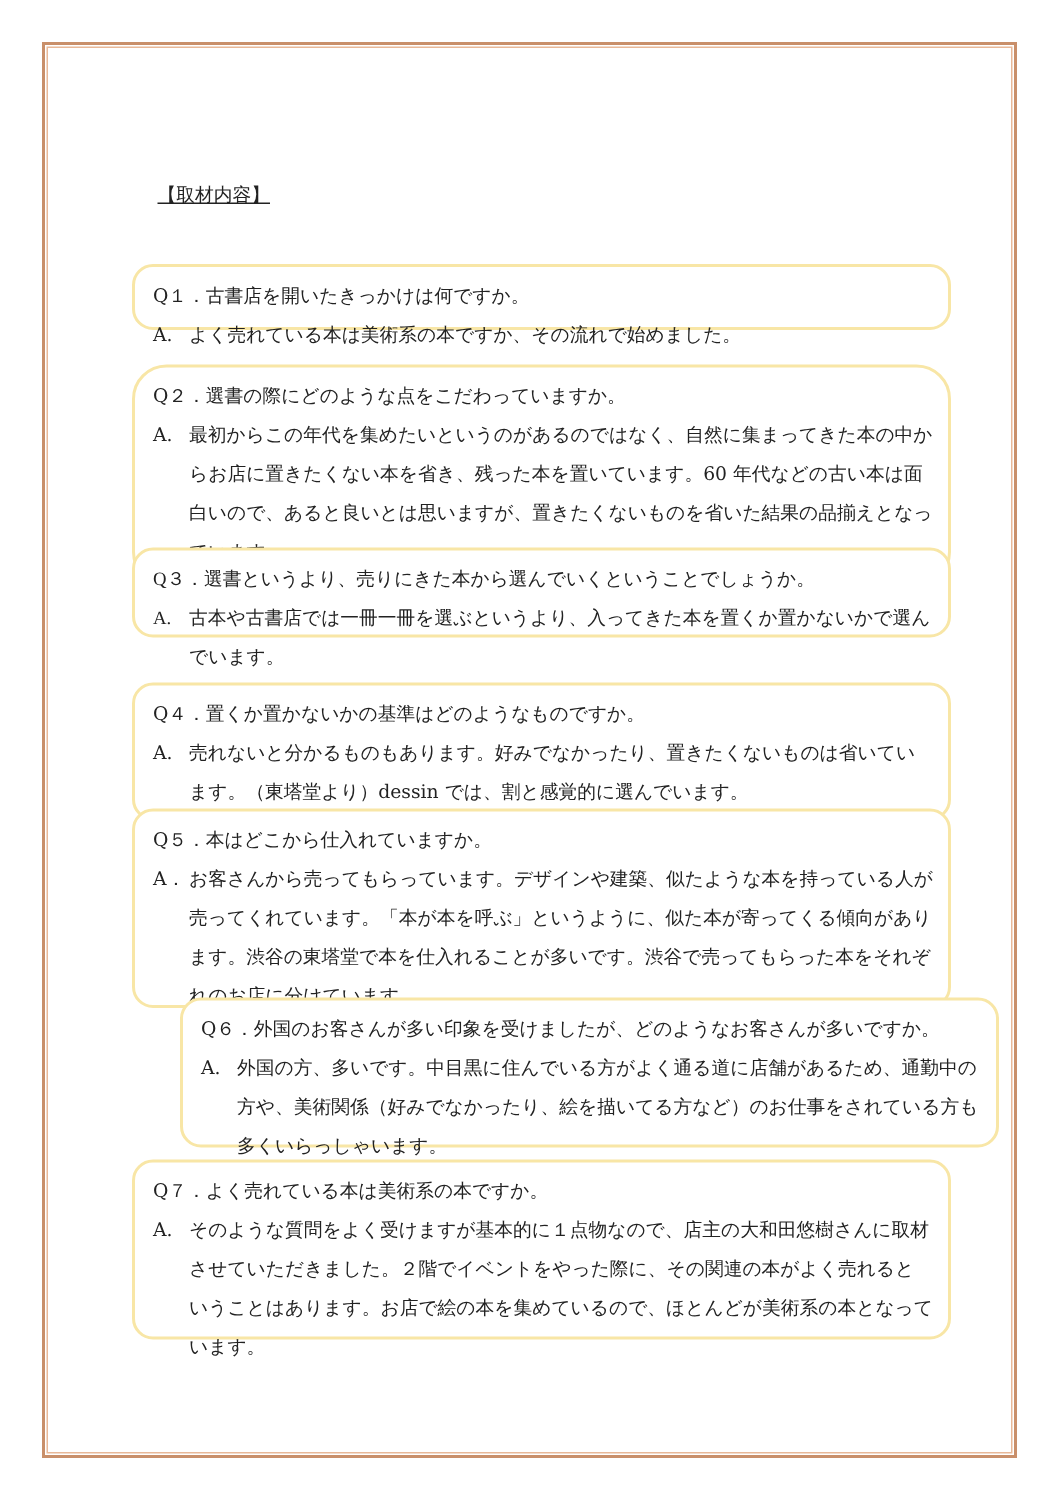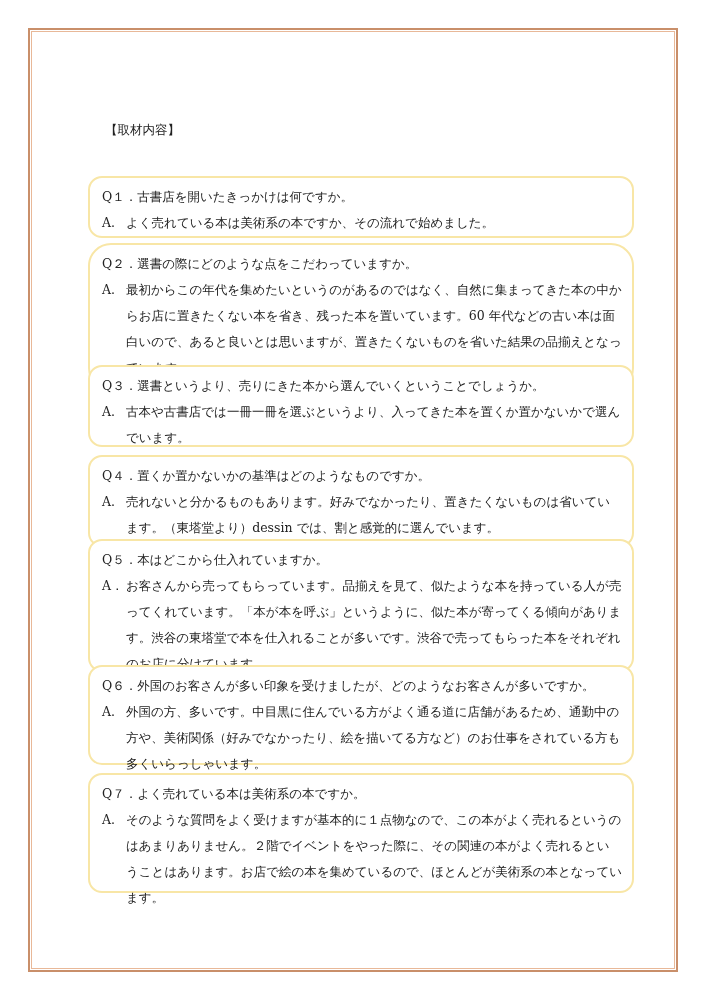--- a/index.html
+++ b/index.html
@@ -2,88 +2,88 @@
 <html><head>
 <meta charset="utf-8">
 <style>
   html, body { margin: 0; padding: 0; background: #ffffff; }
   body { width: 706px; height: 1000px; position: relative; overflow: hidden;
          font-family: "DejaVu Serif", "Liberation Serif", serif; color: #222; }
   .frame-outer { position: absolute; left: 28px; top: 28px; width: 650px; height: 944px;
                  border: 2px solid #c98f6a; box-sizing: border-box; }
   .frame-inner { position: absolute; left: 31px; top: 31px; width: 644px; height: 938px;
                  border: 1px solid #e8b898; box-sizing: border-box; }
-  .intro { position: absolute; left: 105px; top: 118px; font-size: 12.5px; line-height: 23px; }
+  .intro { position: absolute; left: 105px; top: 118px; font-size: 12.5px; line-height: 23px; text-decoration: underline; }
   .intro .heading { display: block; }
   .intro .lead { display: block; }
   .qa { position: absolute; left: 88px; width: 546px; border: 2px solid #f8e6a6;
         border-radius: 14px; box-sizing: border-box; padding: 6px 10px 6px 12px;
         font-size: 12.5px; line-height: 26px; background: #fff; }
   .qa .q { display: block; white-space: nowrap; }
   .qa .a { display: flex; }
   .qa .a .prefix { flex: 0 0 auto; width: 24px; }
   .qa .a .text { flex: 1 1 auto; }
 </style>
 </head>
 <body>
 
 <div class="frame-outer"></div>
 <div class="frame-inner"></div>
 
 <div class="intro">
   <span class="heading">【取材内容】</span>
 </div>
 
-<div class="qa" style="top:176px; height:62px;">
+<div class="qa" style="top:176px; height:44px;">
   <span class="q">Q１．古書店を開いたきっかけは何ですか。</span>
   <div class="a">
     <span class="prefix">A.</span>
     <span class="text">よく売れている本は美術系の本ですか、その流れで始めました。</span>
   </div>
 </div>
 
 <div class="qa" style="top:243px; height:148px;border-radius:23px;">
   <span class="q">Q２．選書の際にどのような点をこだわっていますか。</span>
   <div class="a">
     <span class="prefix">A.</span>
     <span class="text">最初からこの年代を集めたいというのがあるのではなく、自然に集まってきた本の中からお店に置きたくない本を省き、残った本を置いています。60 年代などの古い本は面白いので、あると良いとは思いますが、置きたくないものを省いた結果の品揃えとなっています。</span>
   </div>
 </div>
 
-<div class="qa" style="top:365px; height:82px;">
+<div class="qa" style="top:365px; height:60px;font-family:Liberation Serif, serif;">
   <span class="q">Q３．選書というより、売りにきた本から選んでいくということでしょうか。</span>
   <div class="a">
     <span class="prefix">A.</span>
     <span class="text">古本や古書店では一冊一冊を選ぶというより、入ってきた本を置くか置かないかで選んでいます。</span>
   </div>
 </div>
 
 <div class="qa" style="top:455px; height:92px;">
   <span class="q">Q４．置くか置かないかの基準はどのようなものですか。</span>
   <div class="a">
     <span class="prefix">A.</span>
     <span class="text">売れないと分かるものもあります。好みでなかったり、置きたくないものは省いています。（東塔堂より）dessin では、割と感覚的に選んでいます。</span>
   </div>
 </div>
 
 <div class="qa" style="top:539px; height:133px;">
   <span class="q">Q５．本はどこから仕入れていますか。</span>
   <div class="a">
     <span class="prefix">A．</span>
-    <span class="text">お客さんから売ってもらっています。品揃えを見て、似たような本を持っている人が売ってくれています。「本が本を呼ぶ」というように、似た本が寄ってくる傾向があります。渋谷の東塔堂で本を仕入れることが多いです。渋谷で売ってもらった本をそれぞれのお店に分けています。</span>
+    <span class="text">お客さんから売ってもらっています。デザインや建築、似たような本を持っている人が売ってくれています。「本が本を呼ぶ」というように、似た本が寄ってくる傾向があります。渋谷の東塔堂で本を仕入れることが多いです。渋谷で売ってもらった本をそれぞれのお店に分けています。</span>
   </div>
 </div>
 
-<div class="qa" style="top:665px; height:100px;">
+<div class="qa" style="top:665px; height:100px;margin-left:32px;">
   <span class="q">Q６．外国のお客さんが多い印象を受けましたが、どのようなお客さんが多いですか。</span>
   <div class="a">
     <span class="prefix">A.</span>
     <span class="text">外国の方、多いです。中目黒に住んでいる方がよく通る道に店舗があるため、通勤中の方や、美術関係（好みでなかったり、絵を描いてる方など）のお仕事をされている方も多くいらっしゃいます。</span>
   </div>
 </div>
 
 <div class="qa" style="top:773px; height:120px;">
   <span class="q">Q７．よく売れている本は美術系の本ですか。</span>
   <div class="a">
     <span class="prefix">A.</span>
-    <span class="text">そのような質問をよく受けますが基本的に１点物なので、この本がよく売れるというのはあまりありません。２階でイベントをやった際に、その関連の本がよく売れるということはあります。お店で絵の本を集めているので、ほとんどが美術系の本となっています。</span>
+    <span class="text">そのような質問をよく受けますが基本的に１点物なので、店主の大和田悠樹さんに取材させていただきました。２階でイベントをやった際に、その関連の本がよく売れるということはあります。お店で絵の本を集めているので、ほとんどが美術系の本となっています。</span>
   </div>
 </div>
 
 </body></html>

